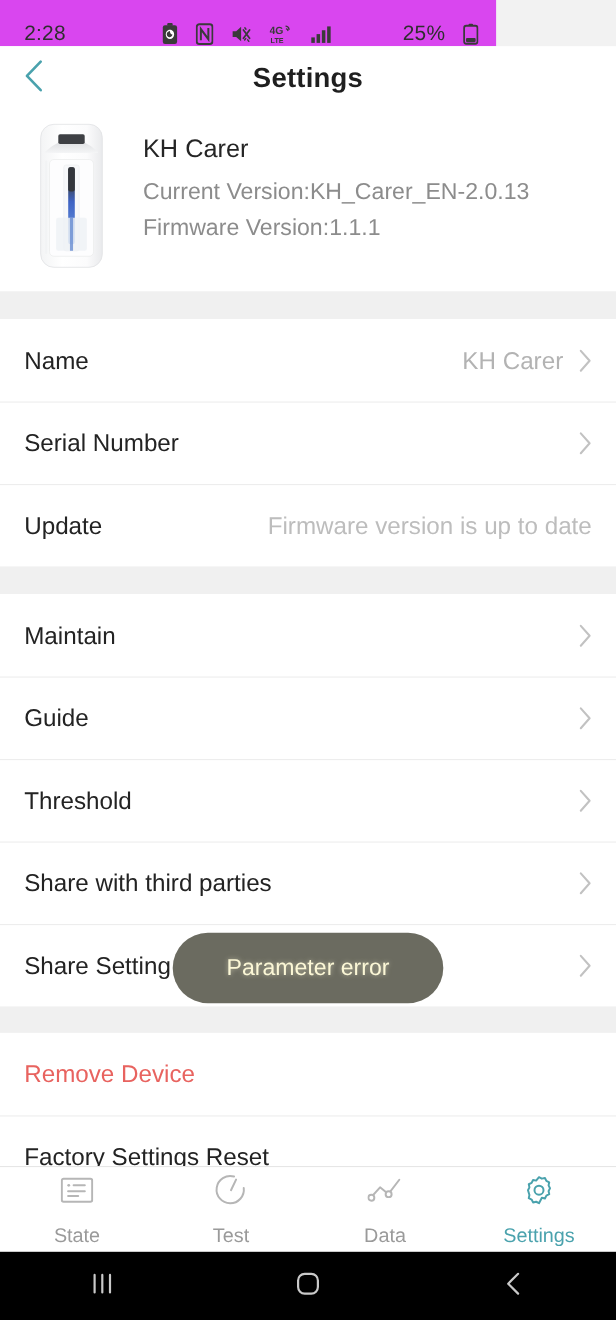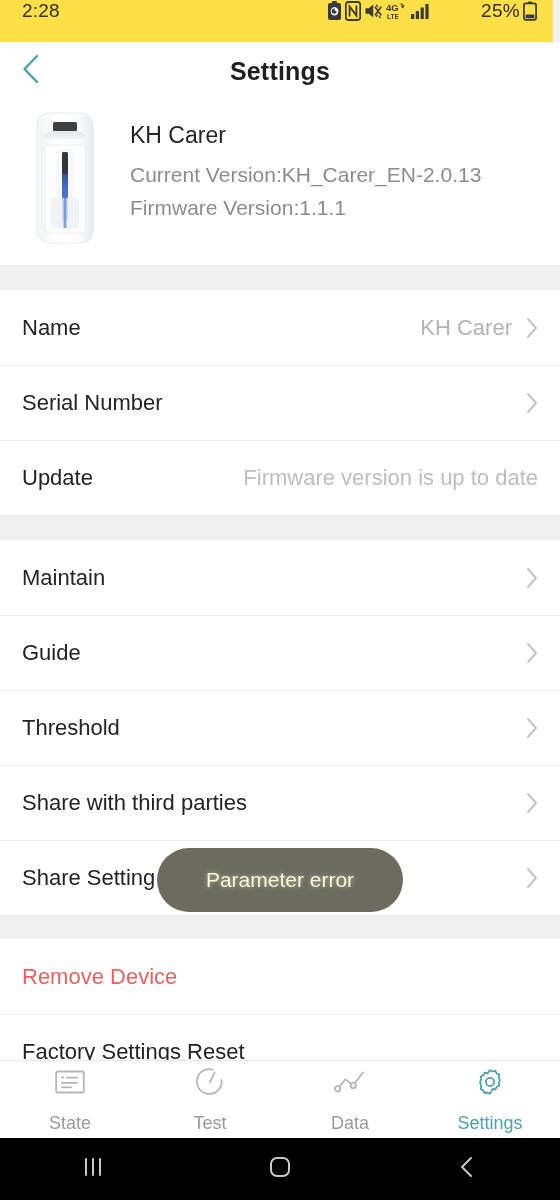--- a/index.html
+++ b/index.html
@@ -6,26 +6,26 @@
   html, body {
     width: 560px; height: 1200px;
     font-family: "Liberation Sans", sans-serif;
     background: #ffffff;
     overflow: hidden;
   }
   .phone { position: relative; width: 560px; height: 1200px; background: #f2f2f2; }
 
   
   .statusbar {
-    position: absolute; top: 0; left: 0; width: 553px; height: 42px;
-    background: #fde047; display: flex; align-items: flex-start;
+    position: absolute; top: 0; left: 0; width: 451px; height: 42px;
+    background: #d946ef; display: flex; align-items: flex-end;
     padding: 0 16px 0 22px; color: #3a3a3a;
   }
   .status-time { font-size: 19px; letter-spacing: .2px; color: #2e2e2e; }
-  .status-right { margin-left: auto; display: flex; align-items: center; gap: 3px; }
+  .status-right { margin-left: auto; display: flex; align-items: center; gap: 16px; }
   .status-right svg { display: block; }
   .status-pct { font-size: 19px; color: #2e2e2e; letter-spacing: .3px; margin-left: 48px; }
 
   
   .appbar {
     position: absolute; top: 42px; left: 0; width: 560px; height: 58px;
     background: #ffffff; display: flex; align-items: center;
   }
   .back-btn { width: 62px; height: 58px; display: flex; align-items: center; justify-content: center; }
   .appbar-title {

